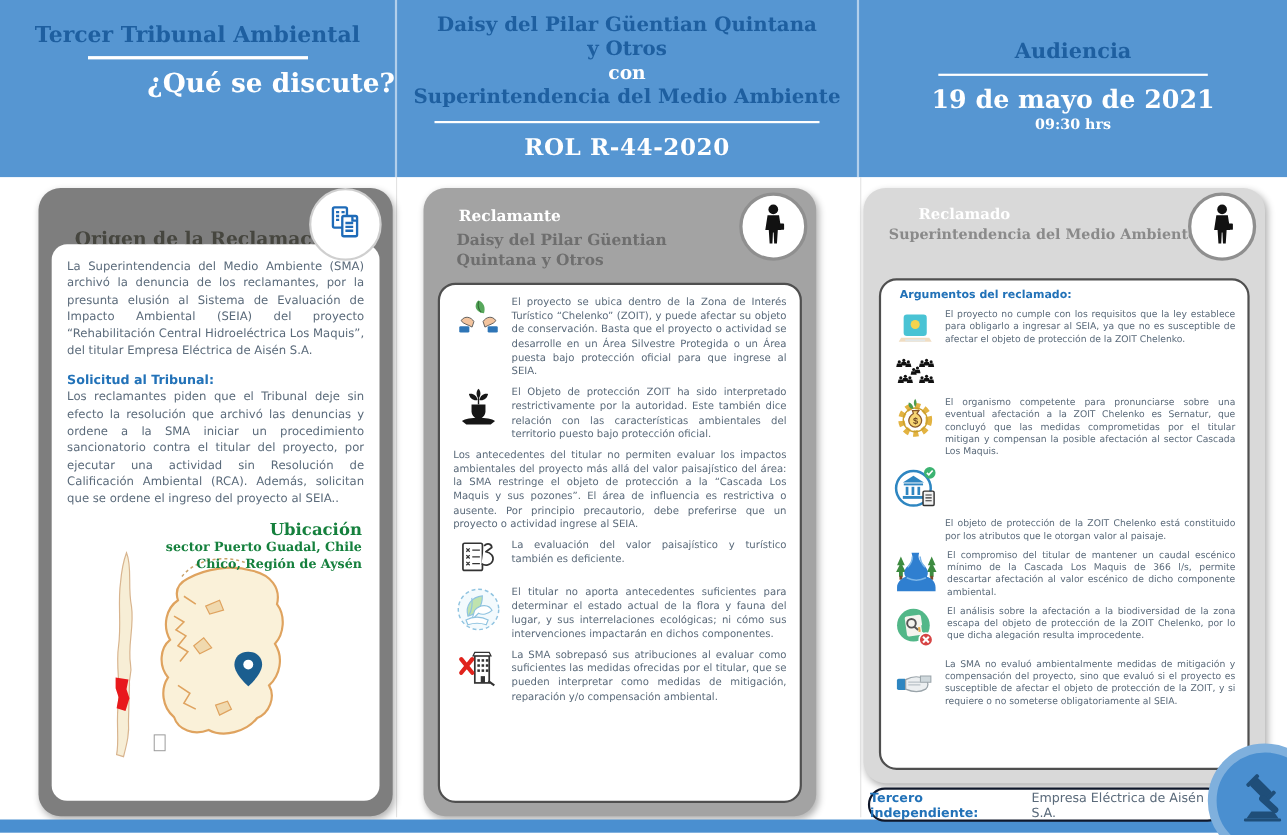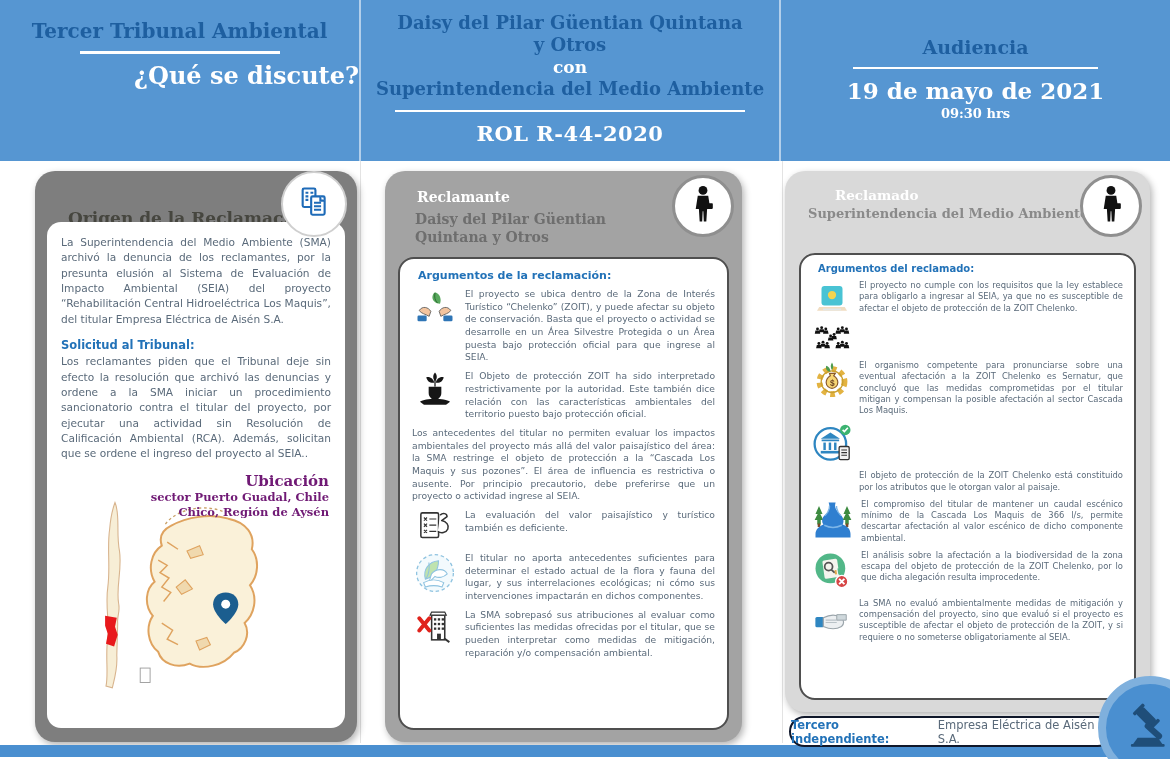--- a/index.html
+++ b/index.html
@@ -32,21 +32,21 @@
   
   .p-origin{left:35px;top:171px;width:322px;height:571px;background:#7e7e7e;}
   .origin-title{position:absolute;top:23px;left:33px;font-size:17px;color:#46463f;}
   .origin-circle{top:0;right:10px;width:62px;height:62px;border:2px solid #cfcfcf;}
   .origin-box{position:absolute;left:12px;right:12px;top:51px;bottom:14px;background:#fff;border-radius:14px;
               padding:13px 14px 6px;box-sizing:border-box;display:flex;flex-direction:column;}
   .origin-text{font-size:10.6px;line-height:1.45;color:#5a6a7a;text-align:justify;margin:0;}
   .req-label{color:#2272b8;font-weight:bold;font-size:11.5px;margin:11px 0 2px;}
   .map-wrap{position:relative;flex:1;min-height:0;margin-top:6px;}
   .map-wrap svg{position:absolute;inset:0;width:100%;height:100%;}
-  .map-caption{position:absolute;top:4px;right:2px;text-align:right;color:#701a75;z-index:2;}
+  .map-caption{position:absolute;top:4px;right:2px;text-align:right;color:#15803d;z-index:2;}
   .map-title{font-size:15px;}
   .map-sub{font-size:11.5px;line-height:1.3;width:215px;}
   
   .p-claimant{left:385px;top:171px;width:357px;height:571px;background:#a3a3a3;}
   .p-respondent{left:785px;top:171px;width:365px;height:541px;background:#d9d9d9;}
   .role{position:absolute;font-size:14px;color:#fff;}
   .p-claimant .role{top:18px;left:32px;}
   .p-respondent .role{top:16px;left:50px;font-size:13.5px;}
   .party-name{position:absolute;font-size:14px;line-height:1.25;color:#6e6e6e;}
   .p-claimant .party-name{top:40px;left:30px;width:255px;}
@@ -153,21 +153,20 @@
     <div class="badge-circle person-circle">
       <span>
         <svg viewBox="0 0 24 24" width="38" height="38" fill="#111">
           <circle cx="12" cy="3.4" r="2.8"></circle>
           <path d="M8.7 6.8 h6.6 l1.3 8.4 h-2 l-.5 7.8 h-1.6 l-.3 -6.4 h-.4 l-.3 6.4 h-1.6 l-.5 -7.8 h-2 Z"></path>
           <rect x="15.2" y="11.5" width="3" height="3.6" rx=".5"></rect>
         </svg>
       </span>
     </div>
     <div class="args-box">
-      <div class="args-label">Argumentos de la reclamación:</div>
       <div>
 
           <div class="arg">
             <span class="arg-ic">
               <svg viewBox="0 0 48 48" width="40" height="40">
                 <path d="M24 5 C30 7 32 13 30 19 C25 19 20 15 21 10 C21.5 7.5 22.5 6 24 5 Z" fill="#57a85c"></path>
                 <path d="M24 6 C23 11 24 15 27 18" stroke="#2f6b33" stroke-width="1.2" fill="none"></path>
                 <path d="M5 27 c4 -6 11 -4 14 1 l-2 6 c-5 -3 -9 -3 -12 -7 Z" fill="#f3c49e" stroke="#555" stroke-width="1"></path>
                 <path d="M43 27 c-4 -6 -11 -4 -14 1 l2 6 c5 -3 9 -3 12 -7 Z" fill="#f3c49e" stroke="#555" stroke-width="1"></path>
                 <rect x="3" y="33" width="11" height="7" rx="1.5" fill="#2e75b6"></rect>

